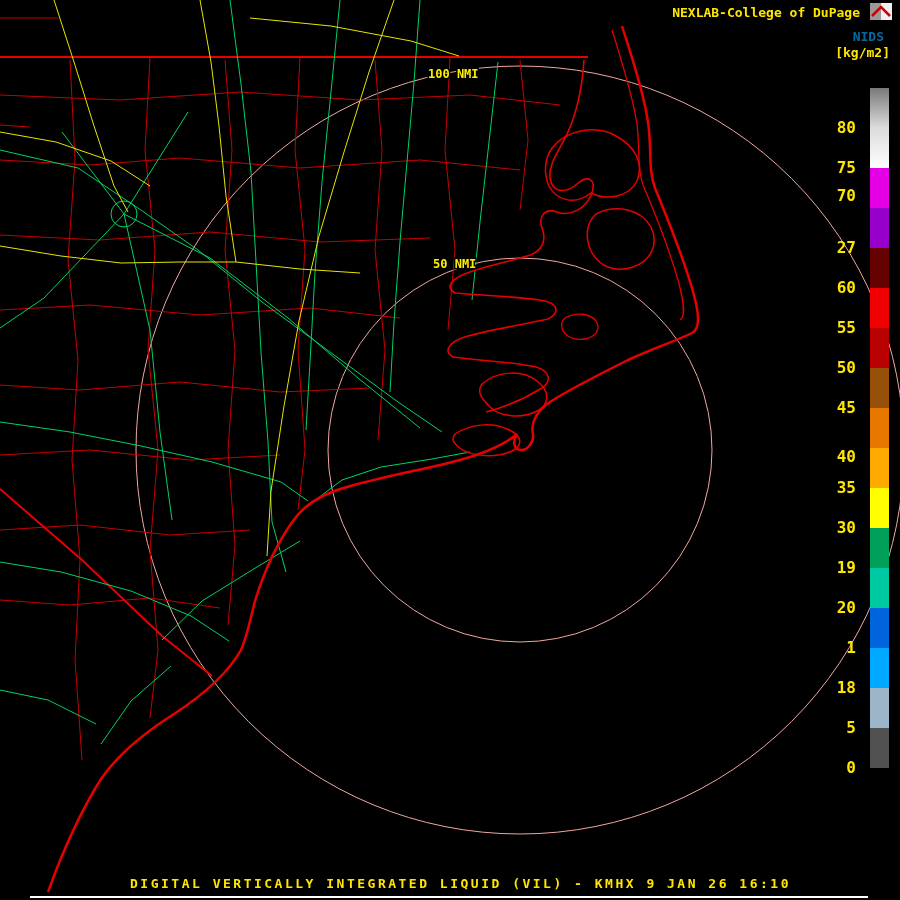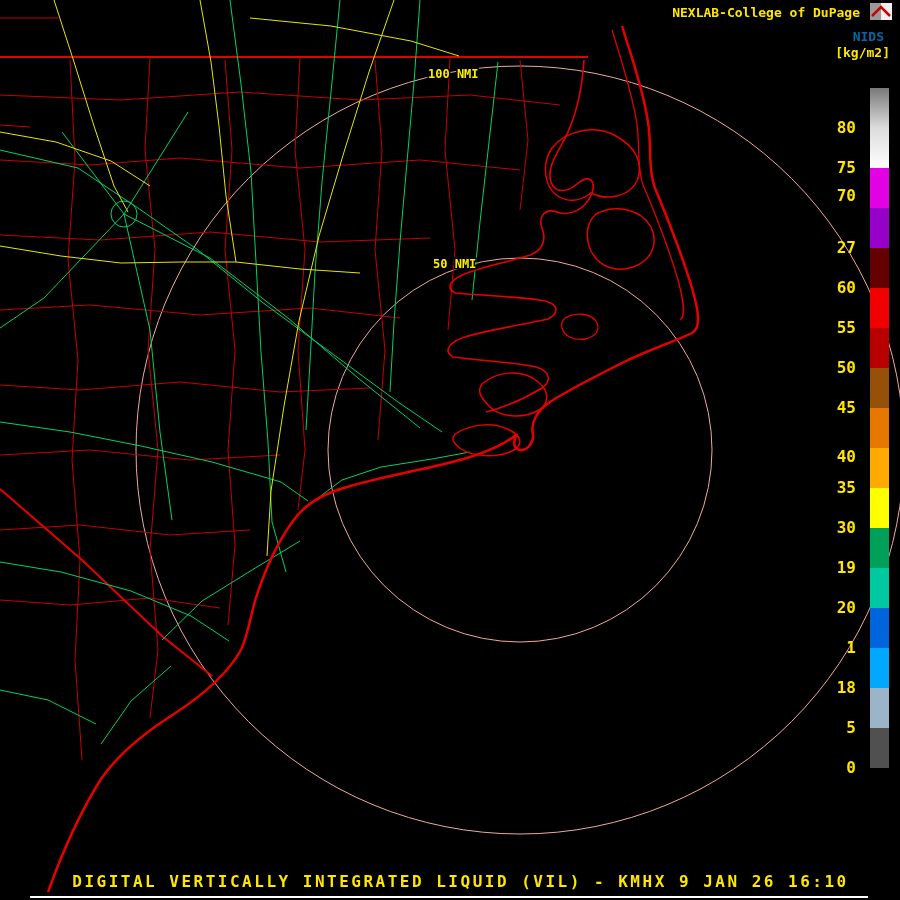--- a/index.html
+++ b/index.html
@@ -32,21 +32,21 @@
   }
   .cb-seg{width:100%;}
   .cb-label{
     position:absolute;right:44px;
     color:#ffe600;font-size:16px;font-weight:bold;
     line-height:16px;
   }
   #footer-title{
     position:absolute;left:0;right:0;bottom:9px;
     text-align:center;color:#ffe600;
-    font-size:16px;font-weight:bold;letter-spacing:2.5px;white-space:nowrap;padding-left:21px;
+    font-size:13px;font-weight:bold;letter-spacing:2.5px;white-space:nowrap;padding-left:21px;
   }
   #footer-line{
     position:absolute;left:30px;right:32px;bottom:2px;height:2px;background:#ffffff;
   }
 </style>
 </head>
 <body>
 
 <svg id="map-svg" width="900" height="900" viewBox="0 0 900 900" fill="none">
 

